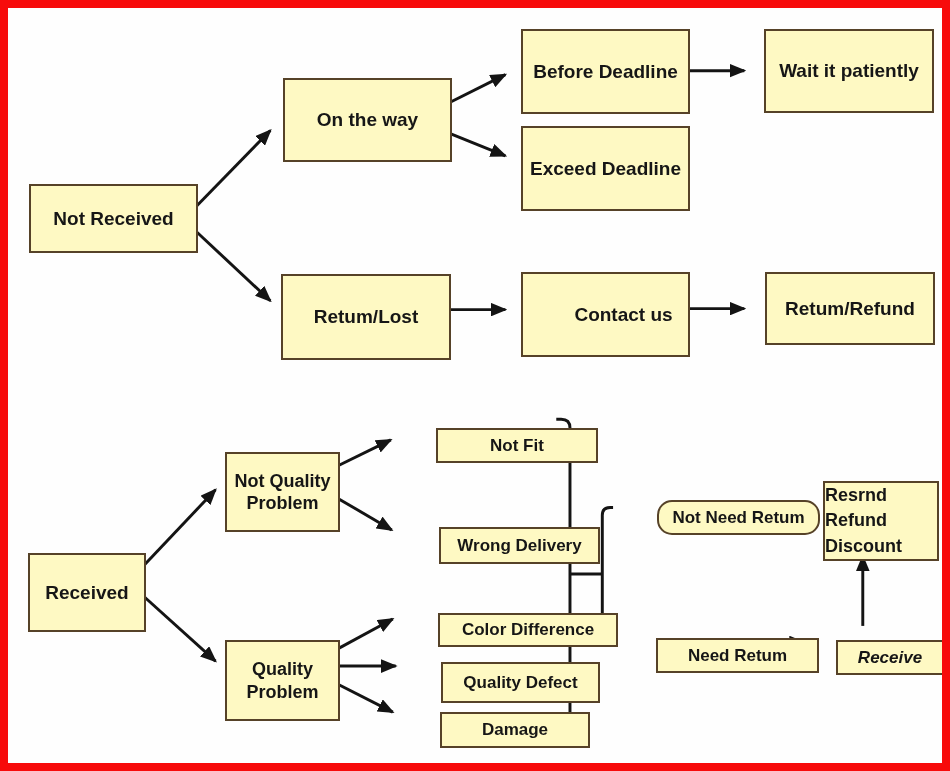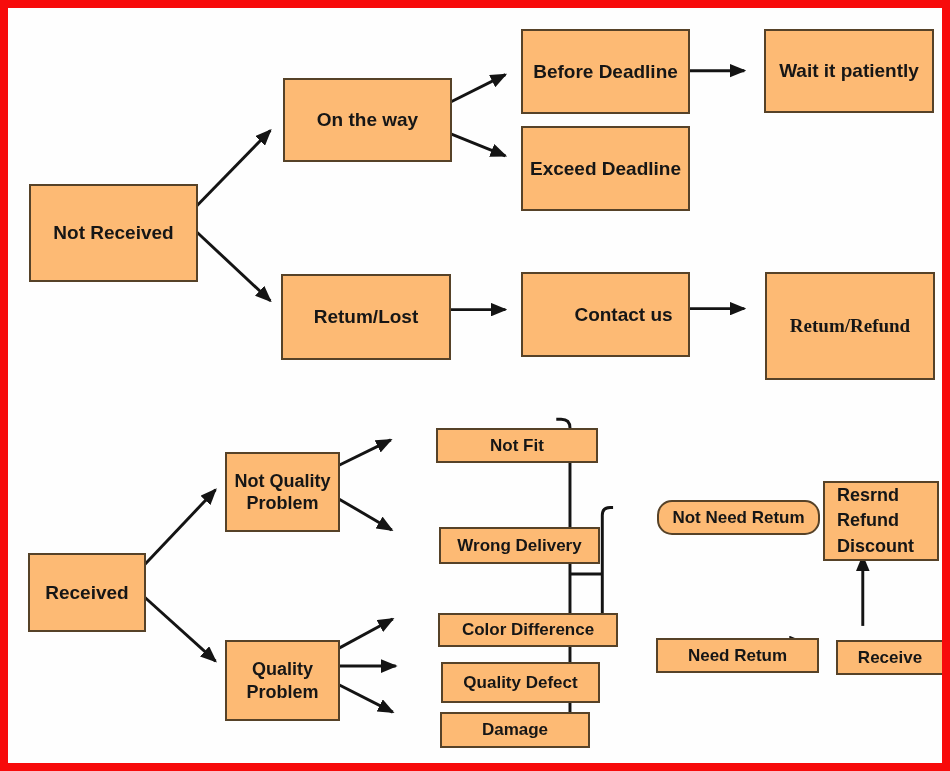--- a/index.html
+++ b/index.html
@@ -8,38 +8,37 @@
     width:950px; height:771px;
     background:#fefefe;
     border:8px solid #f70b0b;
     box-sizing:border-box;
     overflow:hidden;
     font-family:"Liberation Sans", sans-serif;
   }
   #connectors { position:absolute; left:0; top:0; width:100%; height:100%; }
   .node {
     position:absolute;
-    background:#fdba74;
+    background:#fef9c3;
     border:2px solid #564228;
     box-sizing:border-box;
     display:flex;
     align-items:center;
     justify-content:center;
     text-align:center;
     font-weight:bold;
     color:#161616;
     line-height:1.25;
   }
   .fs19 { font-size:19px; }
   .fs18 { font-size:18px; }
   .fs17 { font-size:17px;margin-left:32px; }
   .left-text {
     justify-content:flex-start;
     text-align:left;
-    padding-left:12px;
     line-height:1.42;
   }
 </style>
 </head>
 <body>
 
 <div id="stage">
 
   <svg id="connectors" viewBox="0 0 950 771" xmlns="http://www.w3.org/2000/svg">
     <defs>
@@ -64,35 +63,35 @@
       <line x1="332" y1="689" x2="391" y2="719" marker-end="url(#ah)"></line>
       <line x1="780" y1="510" x2="810" y2="510" marker-end="url(#ah)"></line>
       <line x1="779" y1="648" x2="811" y2="648" marker-end="url(#ah)"></line>
       <line x1="871" y1="631" x2="871" y2="560" marker-end="url(#ah)"></line>
       <path d="M558 420 L563 420 Q572 420 572 429 L572 730 Q572 739 563 739 L559 739"></path>
       <line x1="572" y1="578" x2="605" y2="578"></line>
       <path d="M616 510 L613 510 Q605 510 605 518 L605 640 Q605 648 613 648 L616 648"></path>
     </g>
   </svg>
 
-  <div class="node fs19" style="left:21px; top:176px; width:169px; height:98px;">Not Received</div>
+  <div class="node fs19" style="left:21px; top:176px; width:169px; height:69px;">Not Received</div>
 
   <div class="node fs19" style="left:275px; top:70px; width:169px; height:84px;">On the way</div>
 
   <div class="node fs19" style="left:513px; top:21px; width:169px; height:85px;">Before Deadline</div>
 
   <div class="node fs19" style="left:756px; top:21px; width:170px; height:84px;">Wait it patiently</div>
 
   <div class="node fs19" style="left:513px; top:118px; width:169px; height:85px;">Exceed Deadline</div>
 
   <div class="node fs19" style="left:273px; top:266px; width:170px; height:86px;">Retum/Lost</div>
 
   <div class="node fs19" style="left:513px; top:264px; width:169px; height:85px;padding-left:36px;">Contact us</div>
 
-  <div class="node fs19" style="left:757px; top:264px; width:170px; height:108px;font-family:Liberation Serif, serif;">Retum/Refund</div>
+  <div class="node fs19" style="left:757px; top:264px; width:170px; height:73px;">Retum/Refund</div>
 
   <div class="node fs19" style="left:20px; top:545px; width:118px; height:79px;">Received</div>
 
   <div class="node fs18" style="left:217px; top:444px; width:115px; height:80px;">Not Quality Problem</div>
 
   <div class="node fs18" style="left:217px; top:632px; width:115px; height:81px;">Quality Problem</div>
 
   <div class="node fs17" style="left:396px; top:420px; width:162px; height:35px;">Not Fit</div>
 
   <div class="node fs17" style="left:399px; top:519px; width:161px; height:37px;">Wrong Delivery</div>
@@ -102,15 +101,15 @@
   <div class="node fs17" style="left:401px; top:654px; width:159px; height:41px;text-align:right;">Quality Defect</div>
 
   <div class="node fs17" style="left:400px; top:704px; width:150px; height:36px;">Damage</div>
 
   <div class="node fs17" style="left:617px; top:492px; width:163px; height:35px;border-radius:15px;">Not Need Retum</div>
 
   <div class="node fs17" style="left:616px; top:630px; width:163px; height:35px;">Need Retum</div>
 
   <div class="node fs18 left-text" style="left:815px; top:473px; width:116px; height:80px;">Resrnd Refund Discount</div>
 
-  <div class="node fs17" style="left:796px; top:632px; width:108px; height:35px;">Receive</div>
+  <div class="node fs17" style="left:796px; top:632px; width:108px; height:35px;font-style:italic;">Receive</div>
 
 </div>
 
 </body></html>

